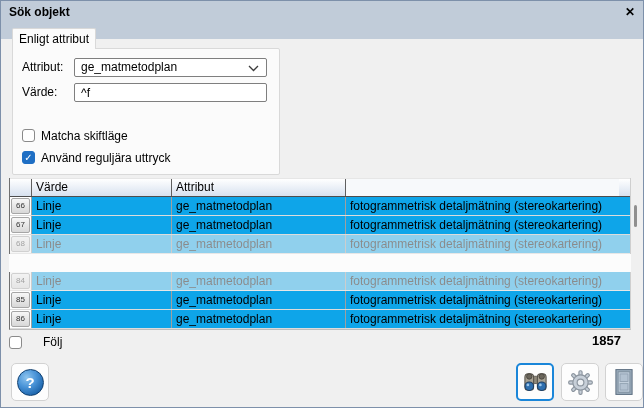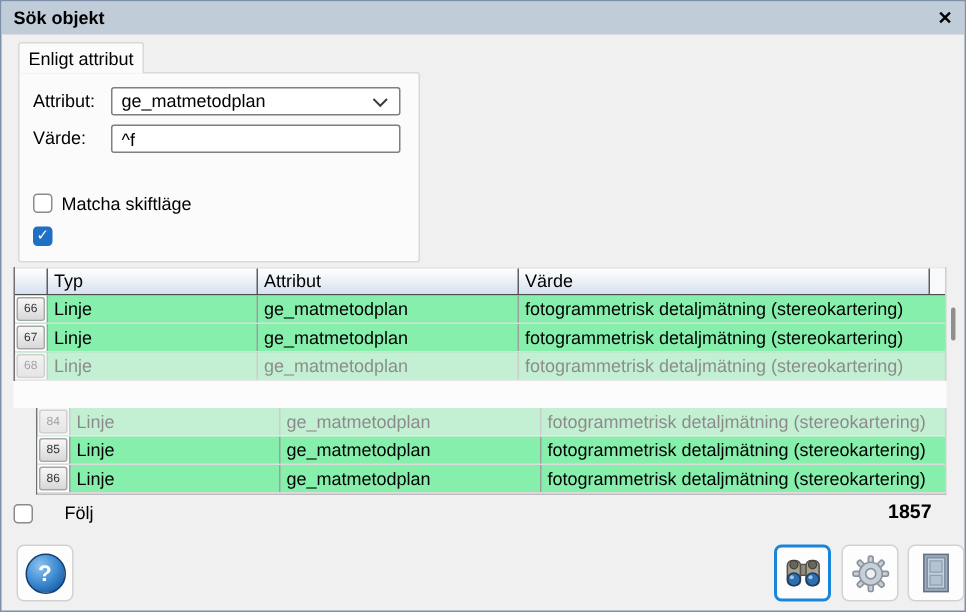--- a/index.html
+++ b/index.html
@@ -2,21 +2,21 @@
 <html><head>
 <meta charset="utf-8">
 <style>
   html,body{margin:0;padding:0;}
   #app{
     position:relative; width:644px; height:408px; box-sizing:border-box;
     background:#f0f0f0; border:1px solid #7d90aa; overflow:hidden;
     font-family:"Liberation Sans", sans-serif; font-size:12px; color:#000;
   }
   
-  .titlebar{position:absolute; left:0; top:0; right:0; height:22px;
+  .titlebar{position:absolute; left:0; top:0; right:0; height:38px;
     background:#c1ccd9; line-height:22px; padding-left:8px; font-weight:bold;}
   .closebtn{position:absolute; right:8px; top:0; height:22px; line-height:22px;
     font-size:12px; font-weight:bold; cursor:default;}
   
   .tab{position:absolute; left:11px; top:27px; height:20px; line-height:20px;
     padding:0 6px; background:#fbfbfb; border:1px solid #d9d9d9; border-bottom:none;
     border-radius:2px 2px 0 0; z-index:2;}
   .tabpage{position:absolute; left:11px; top:47px; width:266px; height:125px;
     background:#fbfbfb; border:1px solid #d9d9d9; border-radius:0 2px 2px 2px; z-index:1;}
   .flabel{position:absolute; left:9px; height:19px; line-height:19px;}
@@ -36,30 +36,30 @@
   
   .grid{position:absolute; left:8px; top:177px; width:622px;}
   .gfrag{border-left:1px solid #707070; border-right:1px solid #cfcfcf;}
   .gheader{display:grid; grid-template-columns:21px 140px 174px 274px 1fr; height:19px;
     background:linear-gradient(#ffffff,#d7e1ef); border-top:1px solid #e6e6e6;
     border-bottom:1px solid #4d4d4d; box-sizing:border-box;}
   .hc{padding-left:4px; line-height:17px; border-left:1px solid #5f5f5f; overflow:hidden; white-space:nowrap;}
   .hc.corner{border-left:none;}
   .hc.filler{background:#f7f9fb;}
   .grow{display:grid; grid-template-columns:21px 140px 174px 1fr; height:19px;
-    background:#86efac; border-bottom:1px solid #dcdcdc; box-sizing:border-box;}
+    background:#0ea5e9; border-bottom:1px solid #dcdcdc; box-sizing:border-box;}
   .cell{padding-left:4px; line-height:18px; border-left:1px solid #9f9f9f;
     overflow:hidden; white-space:nowrap;}
   .numcell{border-left:none; position:relative; background:#fff;}
   .numbtn{position:absolute; left:1px; top:1px; right:1px; bottom:1px;
     background:linear-gradient(#f7f7f7,#d8d8d8); border:1px solid #a6a6a6; border-radius:2px;
     font-size:8px; color:#333; display:flex; align-items:center; justify-content:center;}
   .grow.faded{opacity:0.42;}
   .ggap{height:18px; background:#fcfcfc;}
-  .frag-end{border-bottom:1px solid #bdbdbd;margin-left:15px;}
+  .frag-end{border-bottom:1px solid #bdbdbd;}
   .vthumb{position:absolute; left:633px; top:204px; width:3px; height:22px;
     background:#8f8f8f; border-radius:2px;}
   
   .foljrow{position:absolute; left:8px; top:334px; display:flex; align-items:center; gap:21px;}
   .count{position:absolute; right:22px; top:332px; font-size:13px;font-weight:bold;}
   
   .btn{position:absolute; top:362px; width:38px; height:38px; box-sizing:border-box;
     background:#fdfdfd; border:1px solid #d2d2d2; border-radius:5px;
     display:flex; align-items:center; justify-content:center; cursor:default;}
   .btn.focused{border:2px solid #1a86d9;}
@@ -97,30 +97,30 @@
     <div class="cbrow" style="top:79px;">
       <span class="cb">
         
       </span>
       <span>Matcha skiftläge</span>
     </div>
     <div class="cbrow" style="top:101px;">
       <span class="cb checked">
         <span class="check">✓</span>
       </span>
+      <span>Använd reguljära uttryck</span>
     </div>
   </div>
 
   <div class="grid">
     <div class="gfrag">
       <div class="gheader">
         <div class="hc corner"></div>
-        <div class="hc">Typ</div>
+        <div class="hc">Värde</div>
         <div class="hc">Attribut</div>
-        <div class="hc">Värde</div>
         <div class="hc filler"></div>
       </div>
       <div>
           <div class="grow">
     <div class="cell numcell">
       <div class="numbtn">66</div>
     </div>
     <div class="cell">Linje</div>
     <div class="cell">ge_matmetodplan</div>
     <div class="cell">fotogrammetrisk detaljmätning (stereokartering)</div>

